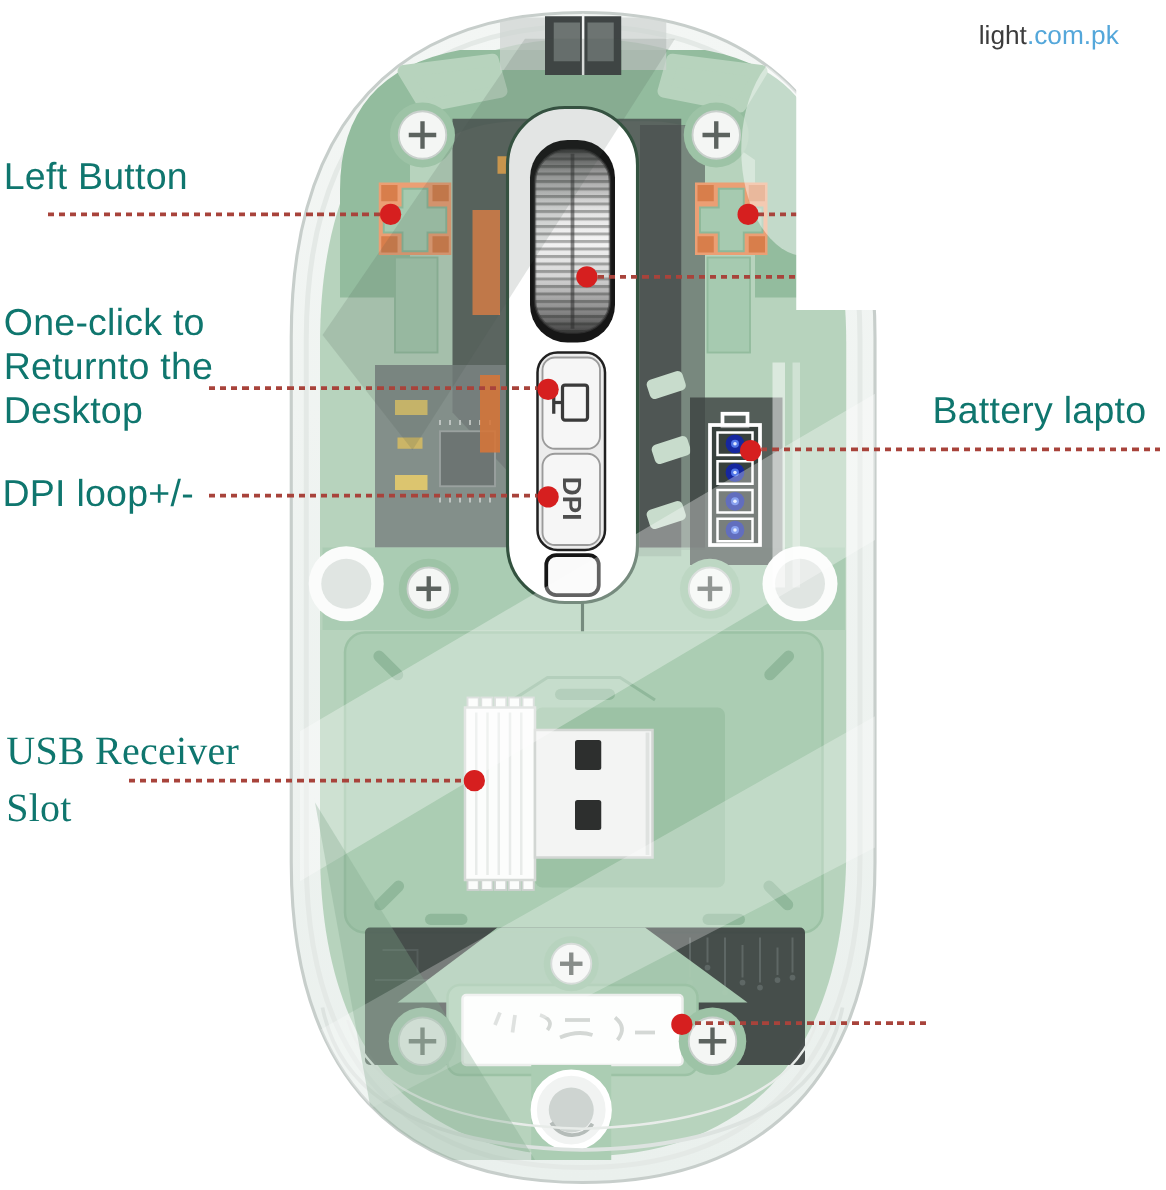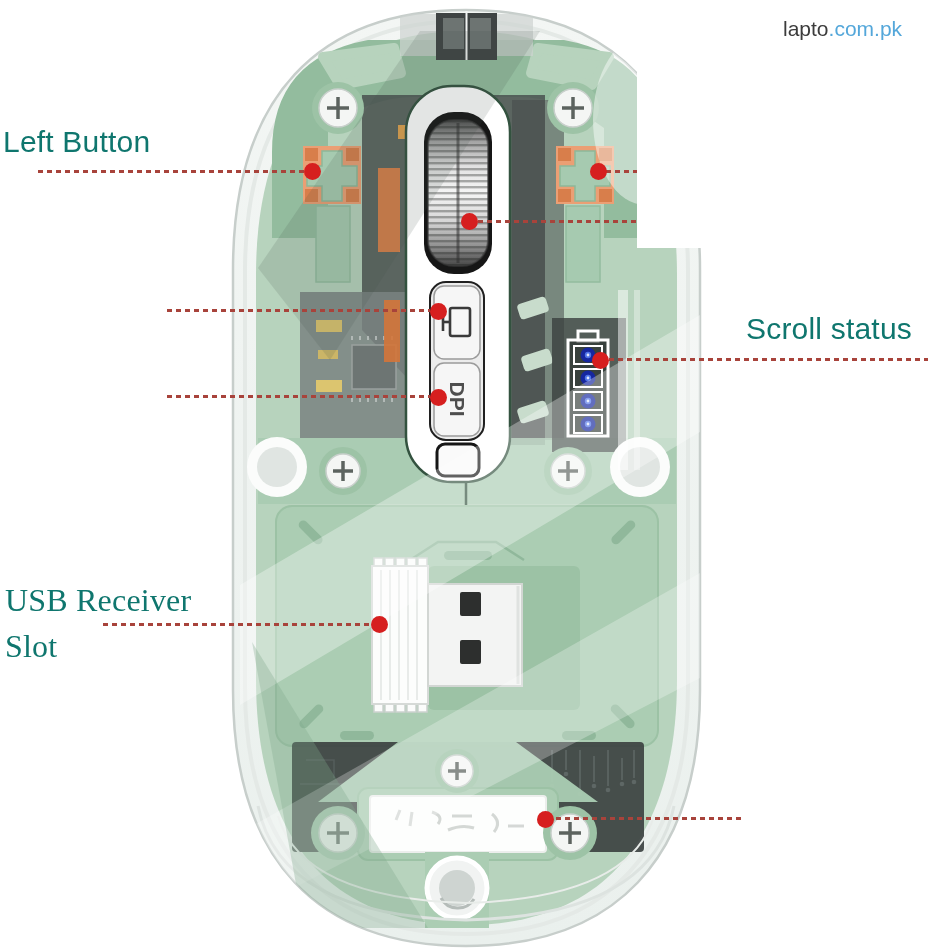--- a/index.html
+++ b/index.html
@@ -338,23 +338,27 @@
   <div class="dot" style="left:304px;top:163px"></div>
   <div class="dot" style="left:590px;top:163px"></div>
   <div class="dot" style="left:461px;top:213px"></div>
   <div class="dot" style="left:430px;top:303px"></div>
   <div class="dot" style="left:592px;top:352px"></div>
   <div class="dot" style="left:430px;top:389px"></div>
   <div class="dot" style="left:371px;top:616px"></div>
   <div class="dot" style="left:537px;top:811px"></div>
 
   <div class="label" style="left:3px;top:124px">Left Button</div>
+  <div class="label" style="left:3px;top:241px">One-click to
+Returnto the
+Desktop</div>
+  <div class="label" style="left:2px;top:378px">DPI loop+/-</div>
   <div class="label usb" style="left:5px;top:577px">USB Receiver
 Slot</div>
-  <div class="label" style="left:746px;top:311px">Scroll status</div>
+  <div class="label" style="left:746px;top:311px">Battery lapto</div>
 
   <div class="cover" style="left:637px;top:58px;width:296px;height:190px"></div>
 
   <div class="watermark">
-    <span>lapto</span><span class="accent">.com.pk</span>
+    <span>light</span><span class="accent">.com.pk</span>
   </div>
 
 </div>
 
 </body></html>

